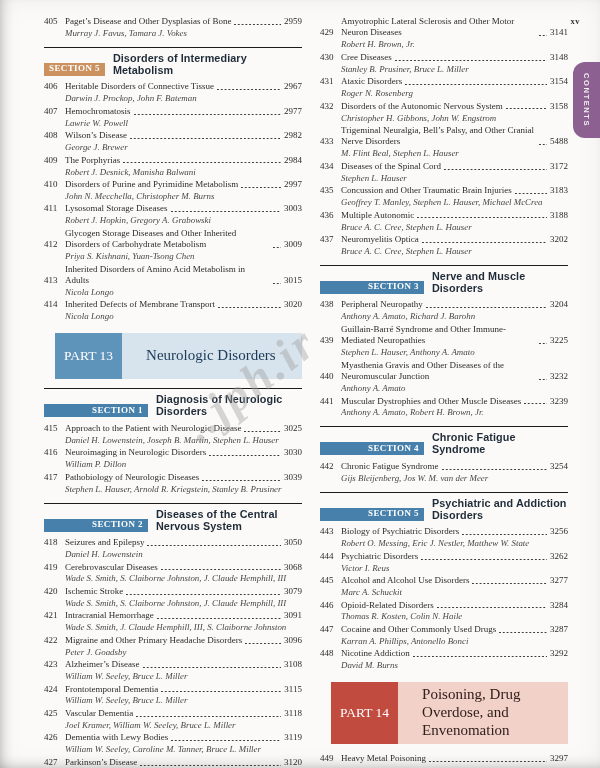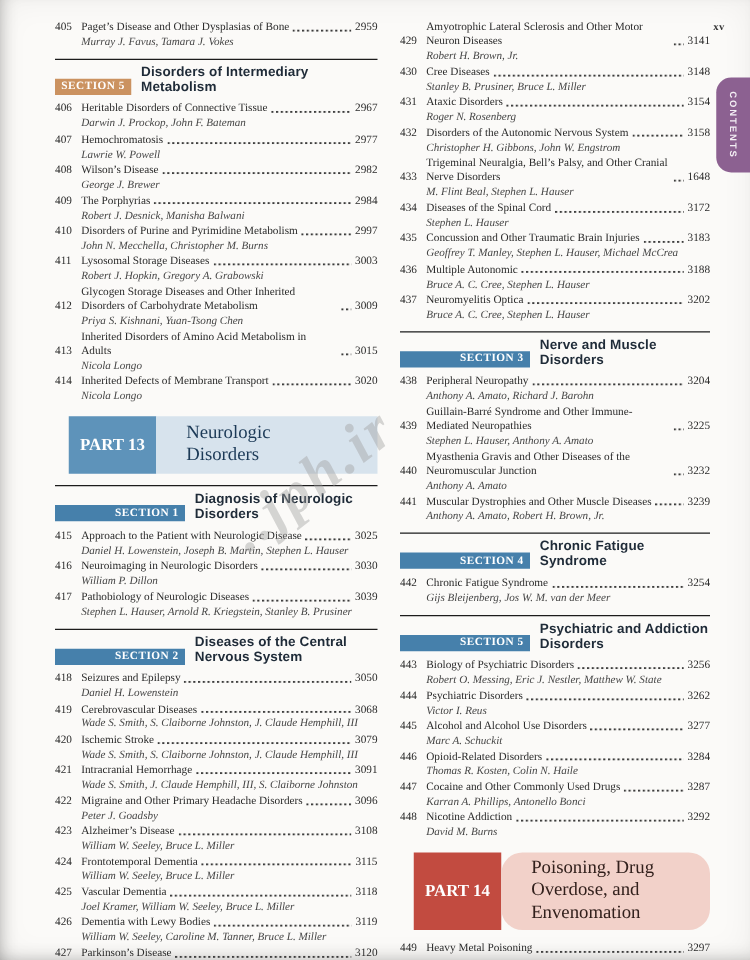--- a/index.html
+++ b/index.html
@@ -60,27 +60,27 @@
   .theme-blue .sec-label{background:var(--sec-blue,#4680ab);padding-left:48px;}
   .sec-title{
     font-family:"Liberation Sans",sans-serif;font-weight:bold;font-size:10.8px;
     color:var(--sec-title,#1f2b38);letter-spacing:.1px;
   }
 
   
   .parth{display:flex;align-items:stretch;margin:11px 0 9px 11px;}
   .part-label{
     flex:none;display:flex;align-items:center;color:#fff;
-    font-weight:bold;font-size:13.5px;padding:15px 9px;white-space:nowrap;
+    font-weight:normal;font-size:13.5px;padding:15px 9px;white-space:nowrap;
   }
   .part-title{flex:1;display:flex;align-items:center;font-size:15px;line-height:1.18;padding:4px 24px 5px;}
   .theme-pblue .part-label{background:var(--part13-label,#5e93ba);}
   .theme-pblue .part-title{background:var(--part13-band,#d7e3ed);color:var(--part13-title,#1c3a57);}
   .theme-pred .part-label{background:var(--part14-label,#c24b40);}
-  .theme-pred .part-title{background:var(--part14-band,#f2d1c9);color:var(--part14-title,#32201c);border-radius:17px;}
+  .theme-pred .part-title{background:var(--part14-band,#f2d1c9);color:var(--part14-title,#32201c);}
 </style>
 </head>
 <body>
 
 <div class="page">
   <div class="watermark">..jph.ir</div>
   <div class="folio">xv</div>
   <div class="tab">
     <span>CONTENTS</span>
   </div>
@@ -354,21 +354,21 @@
             <span class="dots"></span>
             <span class="epage">3158</span>
           </div>
           <div class="authors">Christopher H. Gibbons, John W. Engstrom</div>
         </div>
         <div class="entry">
           <div class="eline">
             <span class="enum">433</span>
             <span class="etitle">Trigeminal Neuralgia, Bell’s Palsy, and Other Cranial Nerve Disorders</span>
             <span class="dots"></span>
-            <span class="epage">1648</span>
+            <span class="epage">5488</span>
           </div>
           <div class="authors">M. Flint Beal, Stephen L. Hauser</div>
         </div>
         <div class="entry">
           <div class="eline">
             <span class="enum">434</span>
             <span class="etitle">Diseases of the Spinal Cord</span>
             <span class="dots"></span>
             <span class="epage">3172</span>
           </div>

